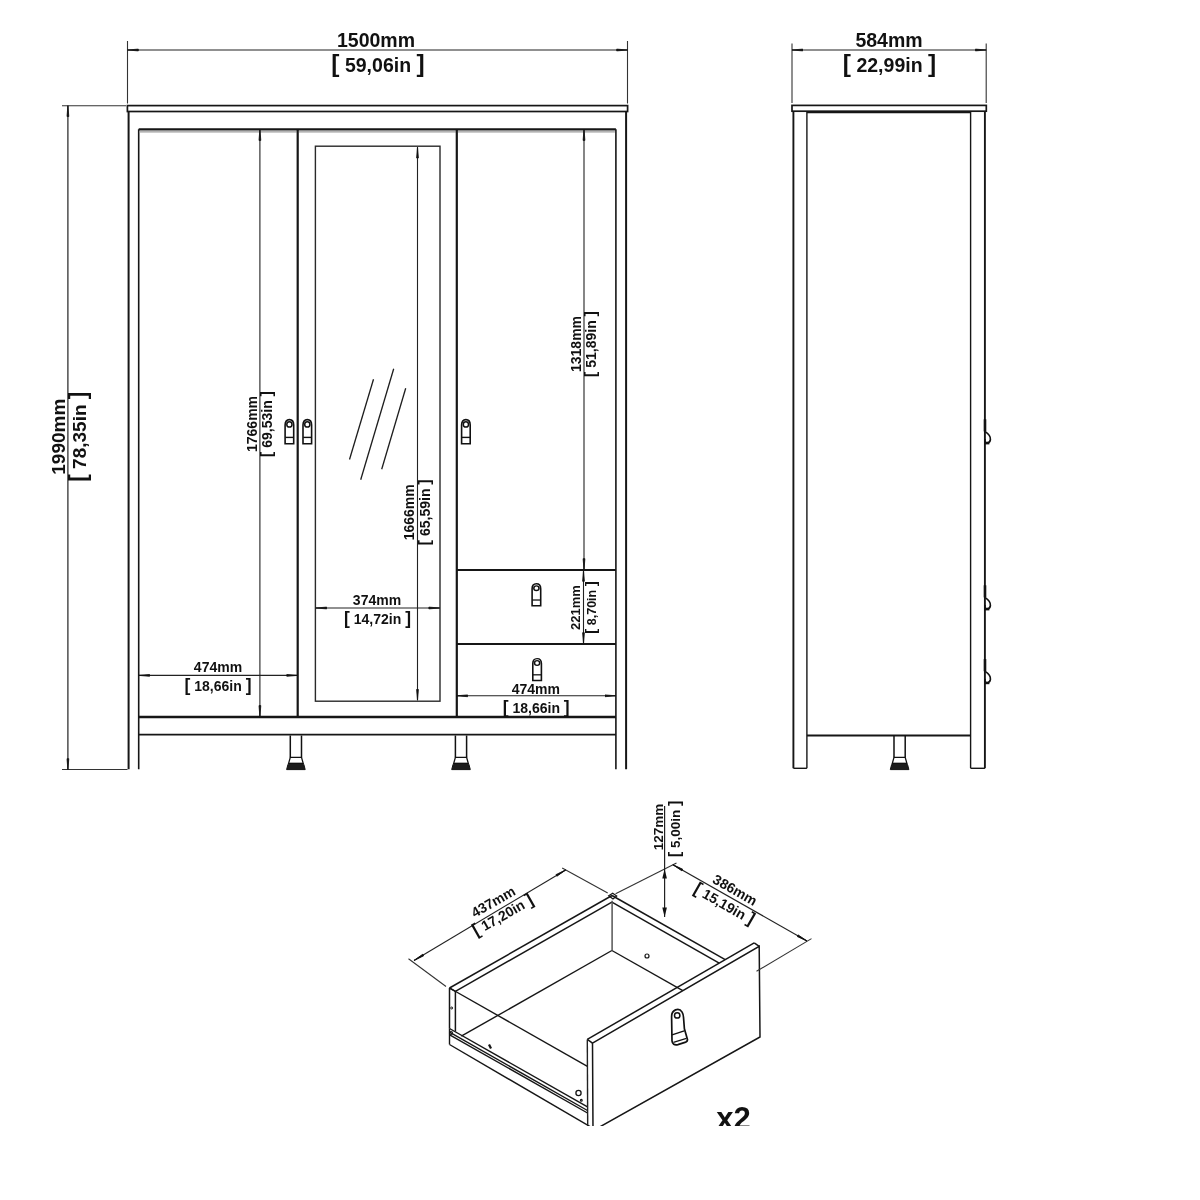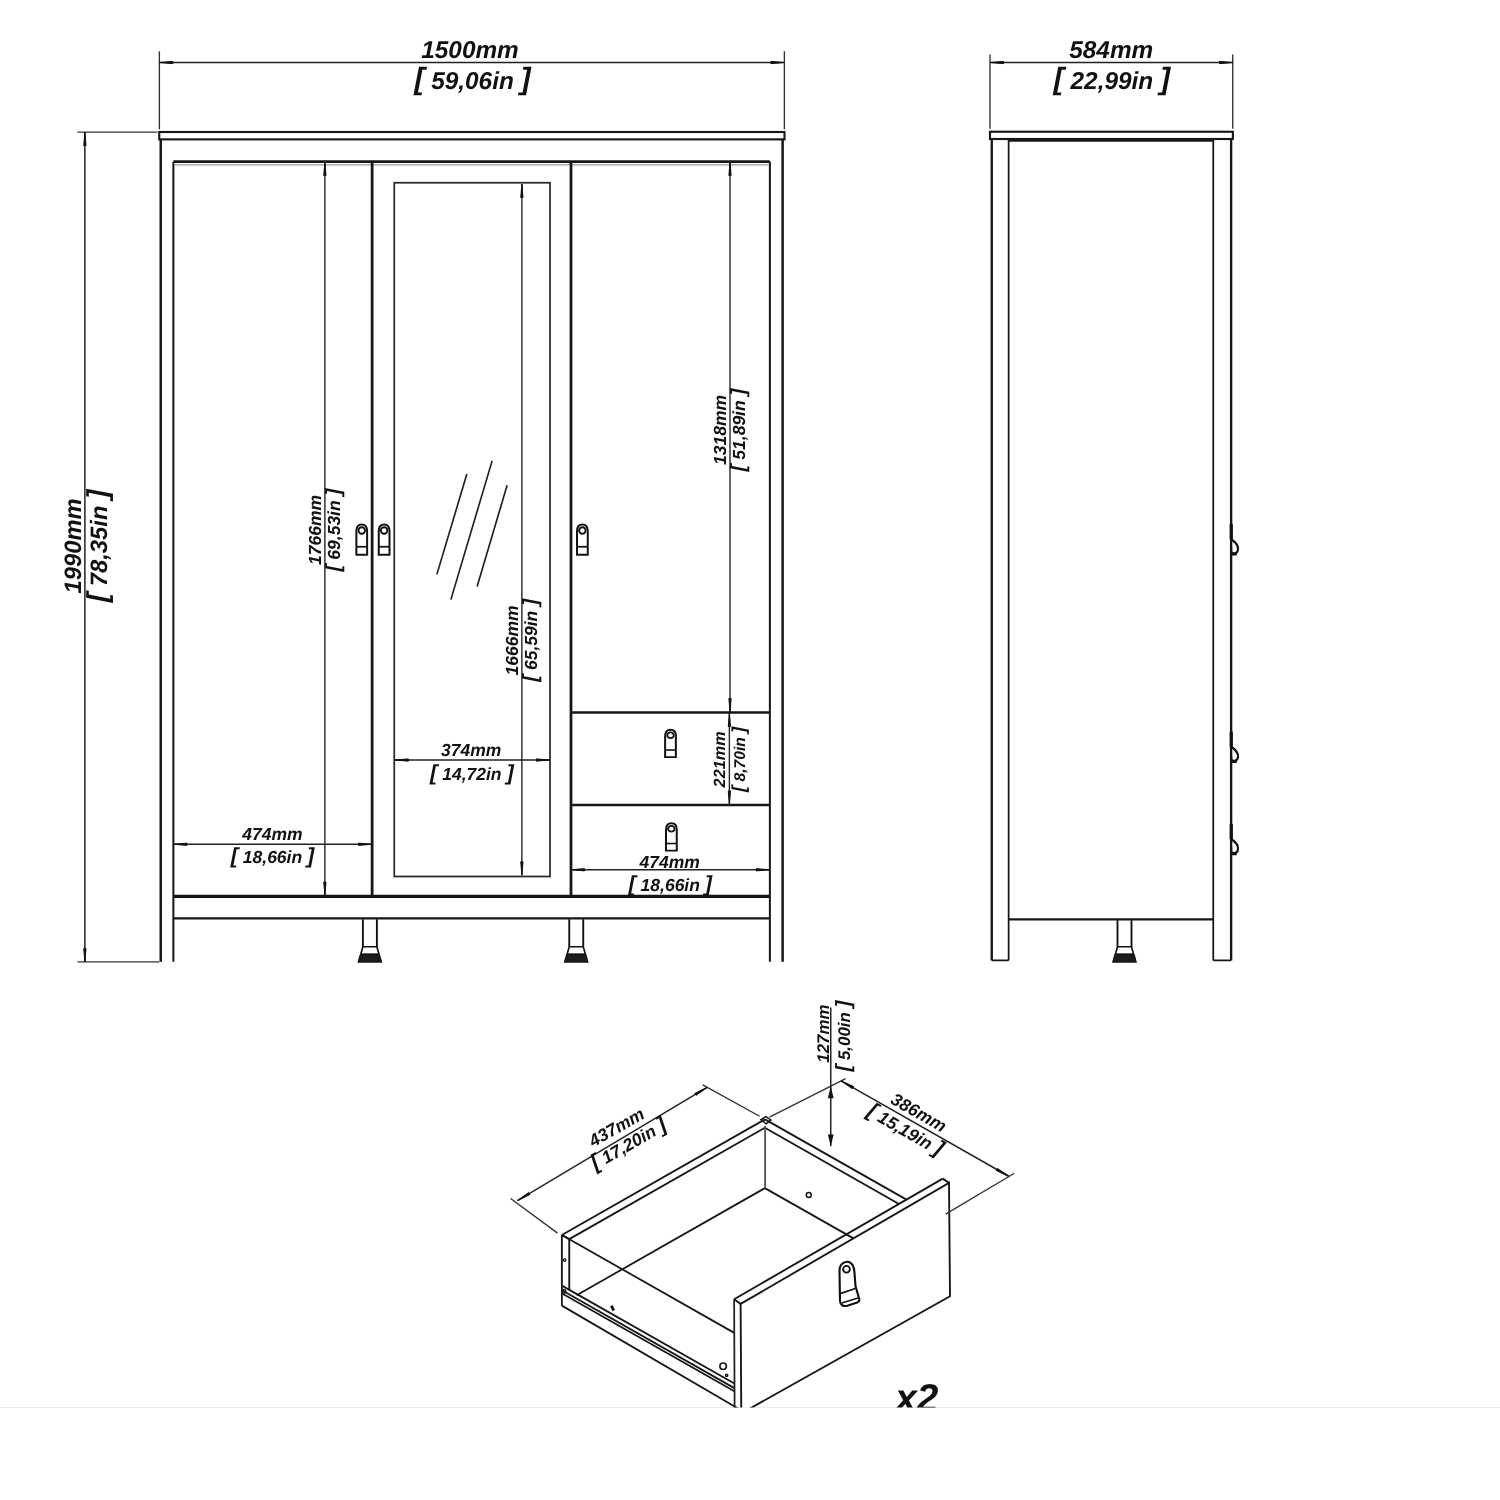--- a/index.html
+++ b/index.html
@@ -1,16 +1,16 @@
 <!DOCTYPE html>
 <html><head>
 <meta charset="utf-8">
 <style>
   html,body{margin:0;padding:0;background:#ffffff;}
-  .wrap{width:1200px;height:1126px;position:relative;background:#0f766e;font-style:italic;}
+  .wrap{width:1200px;height:1126px;position:relative;background:#0f766e;}
   text{font-family:"Liberation Sans",sans-serif;font-weight:bold;fill:#111;}
 </style>
 </head>
 <body>
 <div class="wrap">
 <svg width="1200" height="1200" viewBox="0 0 1200 1200">
 <defs>
   <marker id="ar" viewBox="0 0 12 6" refX="11.3" refY="3" markerWidth="12" markerHeight="6" markerUnits="userSpaceOnUse" orient="auto-start-reverse">
     <path d="M0.5,2.1 L11.3,3 L0.5,3.9 Z" fill="#111" stroke="#111" stroke-width="0.8"></path>
   </marker>

